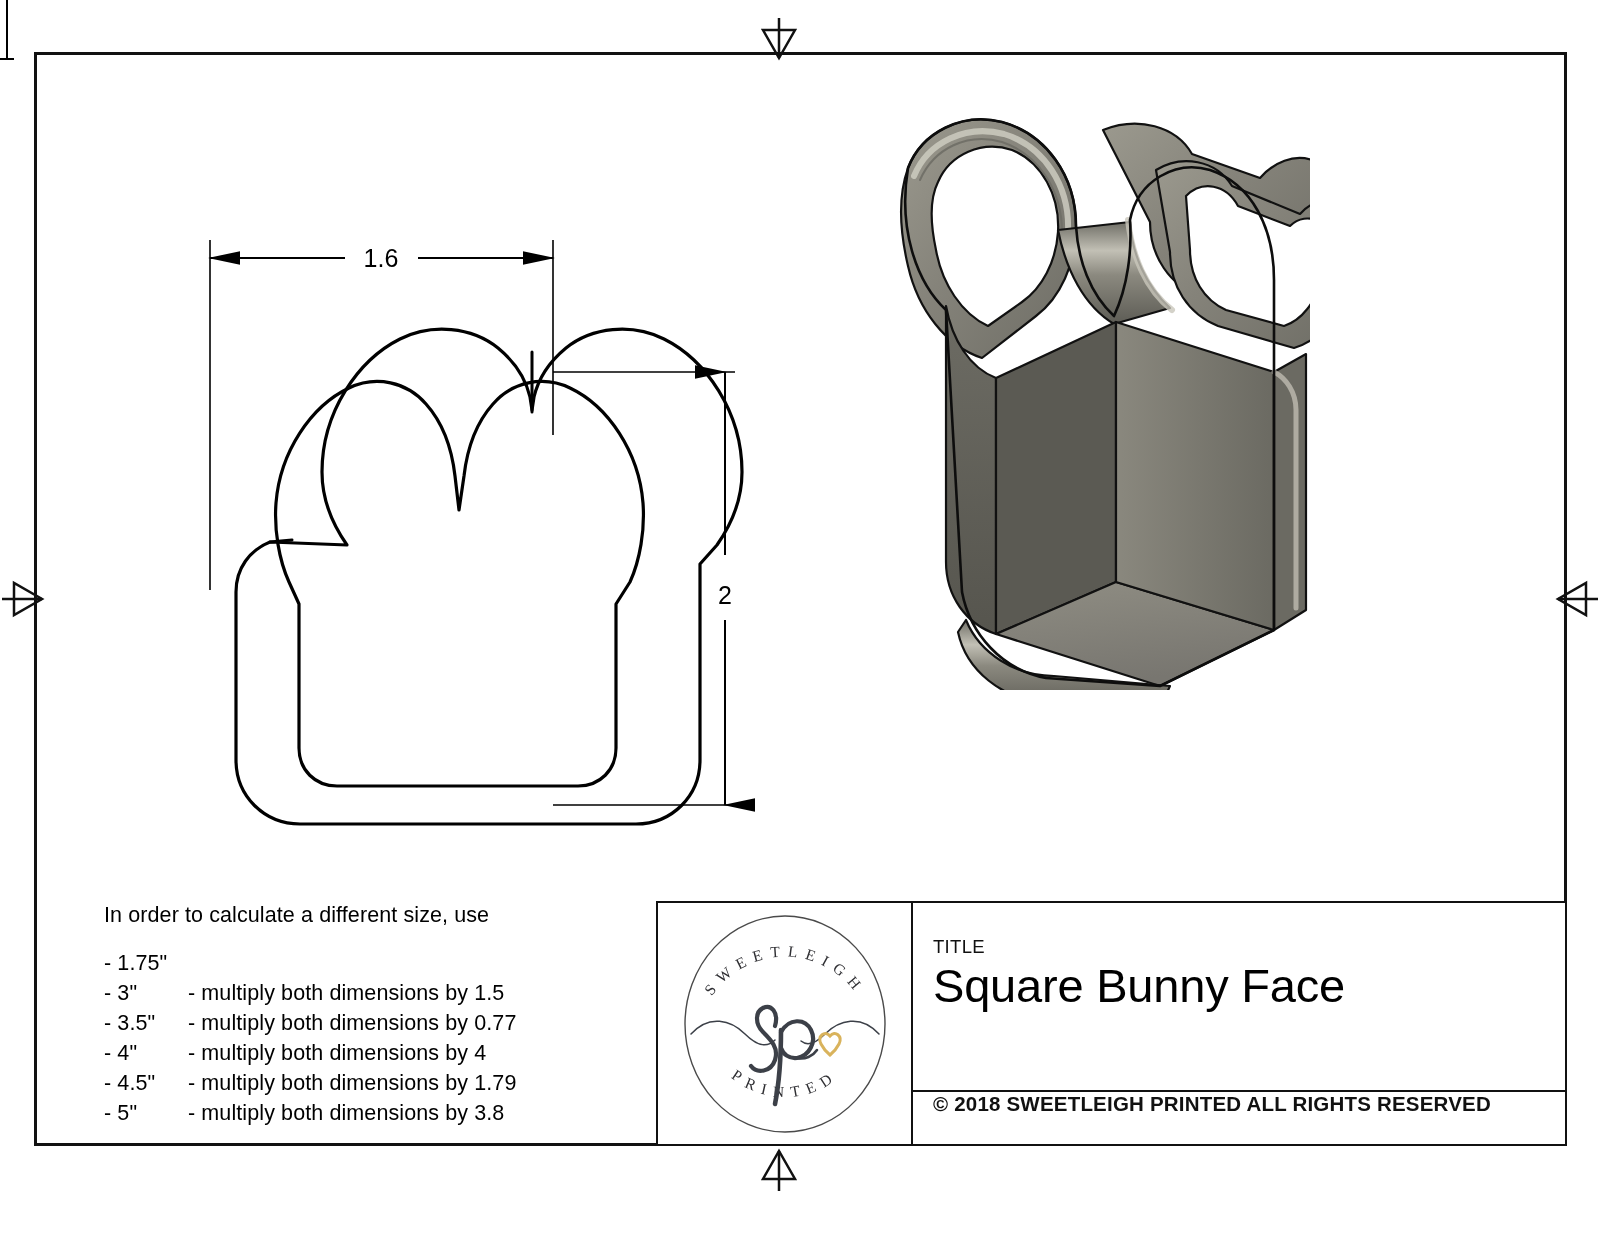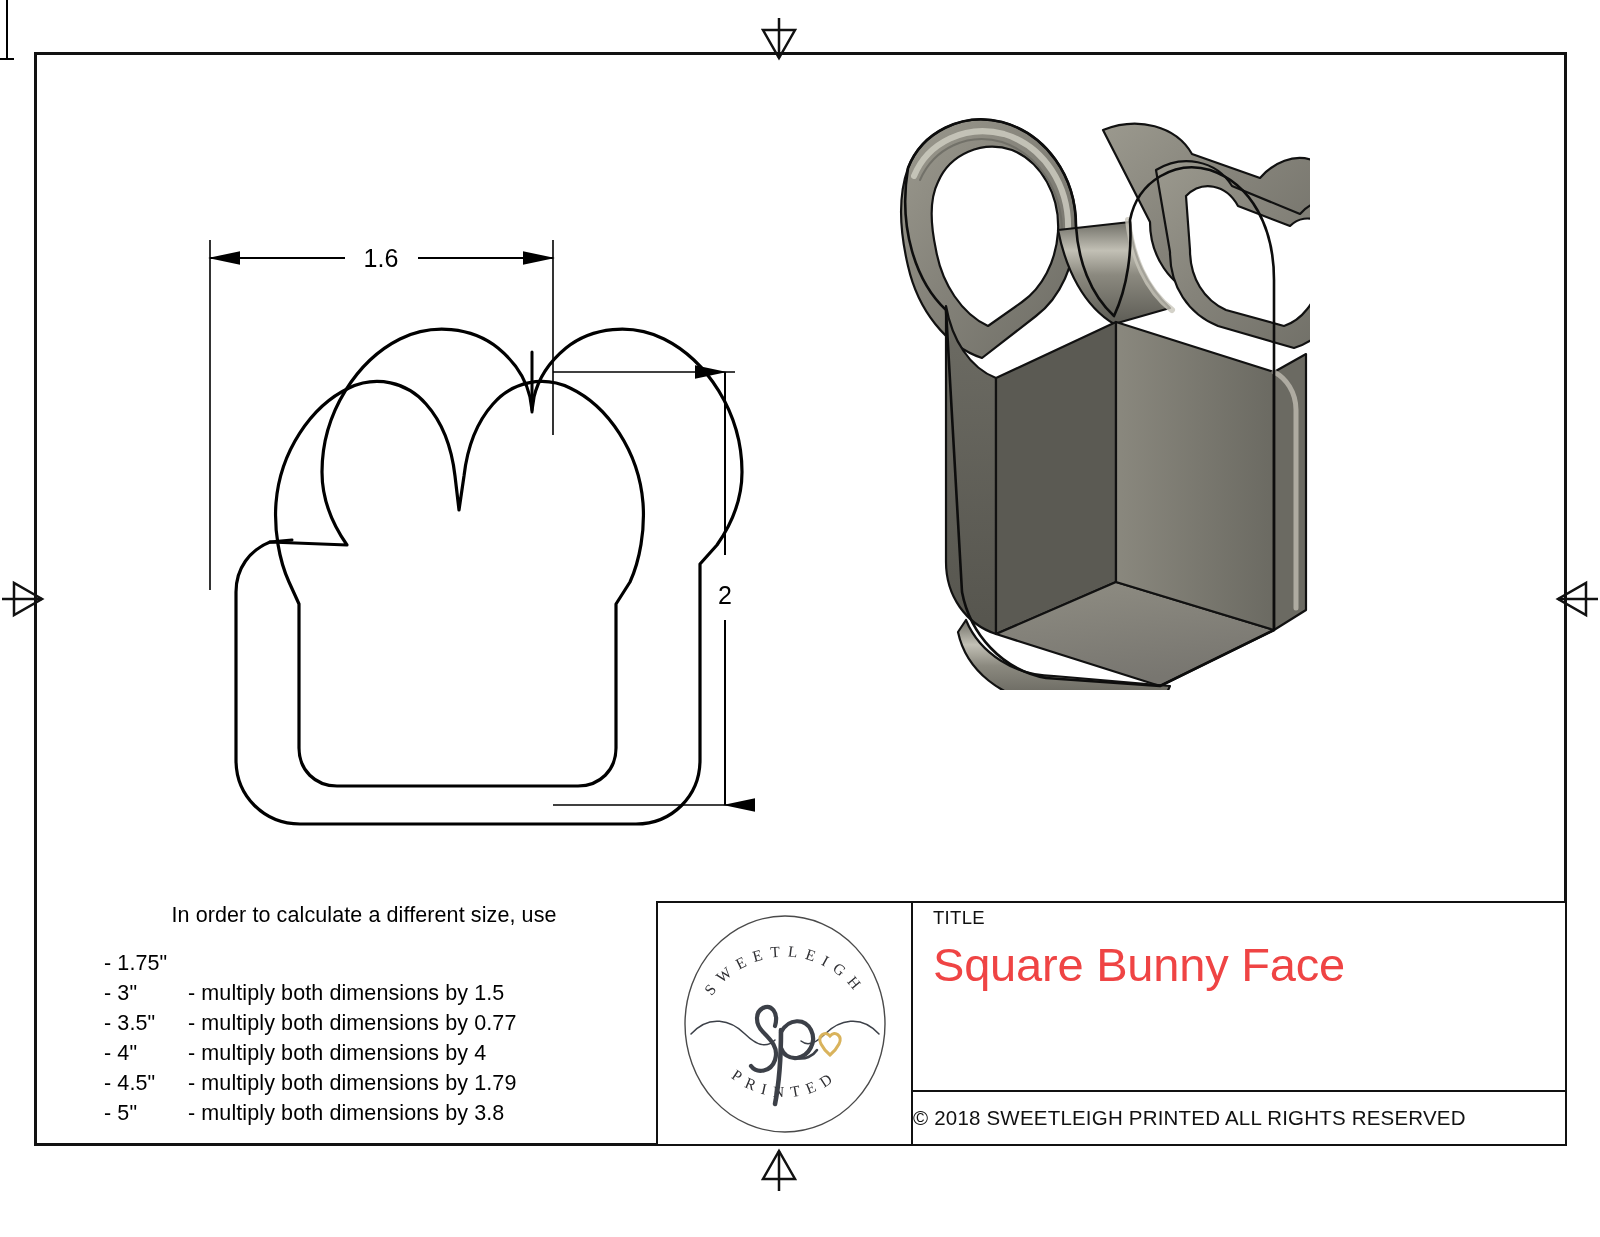--- a/index.html
+++ b/index.html
@@ -48,21 +48,21 @@
 
   
   .note-block {
     left: 104px; top: 900px;
     width: 520px;
     color: #000;
     font-size: 21.5px;
     line-height: 30px;
     letter-spacing: 0.1px;
   }
-  .note-head { white-space: pre-wrap; text-align: center; }
+  .note-head { white-space: pre-wrap; }
   .note-gap { height: 18px; }
   .mult-list { }
   .mult-row {
     display: flex;
     white-space: pre;
   }
   .mult-size { width: 84px; flex: 0 0 84px; }
   .mult-desc { }
 
   
@@ -86,42 +86,43 @@
   }
   .tb-right {
     flex: 1 1 auto;
     display: flex;
     flex-direction: column;
     box-sizing: border-box;
   }
   .tb-title-cell {
     flex: 1 1 auto;
     position: relative;
-    padding: 4px 0 0 20px;
+    padding: 33px 0 0 20px;
     box-sizing: border-box;
     border-bottom: 2px solid #111;
   }
   .tb-label {
     font-size: 18.5px;
     color: #111;
     letter-spacing: 0.3px;
   }
   .tb-title-value {
     font-size: 47px;
-    color: #ef4444;
-    margin-top: 8px;
+    color: #000000;
+    margin-top: 0;
     letter-spacing: -0.2px;
     white-space: nowrap;
   }
   .tb-copyright-cell {
     height: 52px;
     flex: 0 0 52px;
     display: flex;
-    align-items: center;
-    box-sizing: border-box;
+    padding-left: 20px;
+    box-sizing: border-box;
+    font-weight: bold;
   }
   .tb-copyright {
     font-size: 20.5px;
     color: #111;
     letter-spacing: 0.2px;
     white-space: nowrap;
   }
 
   .logo-svg { display: block; }
 

